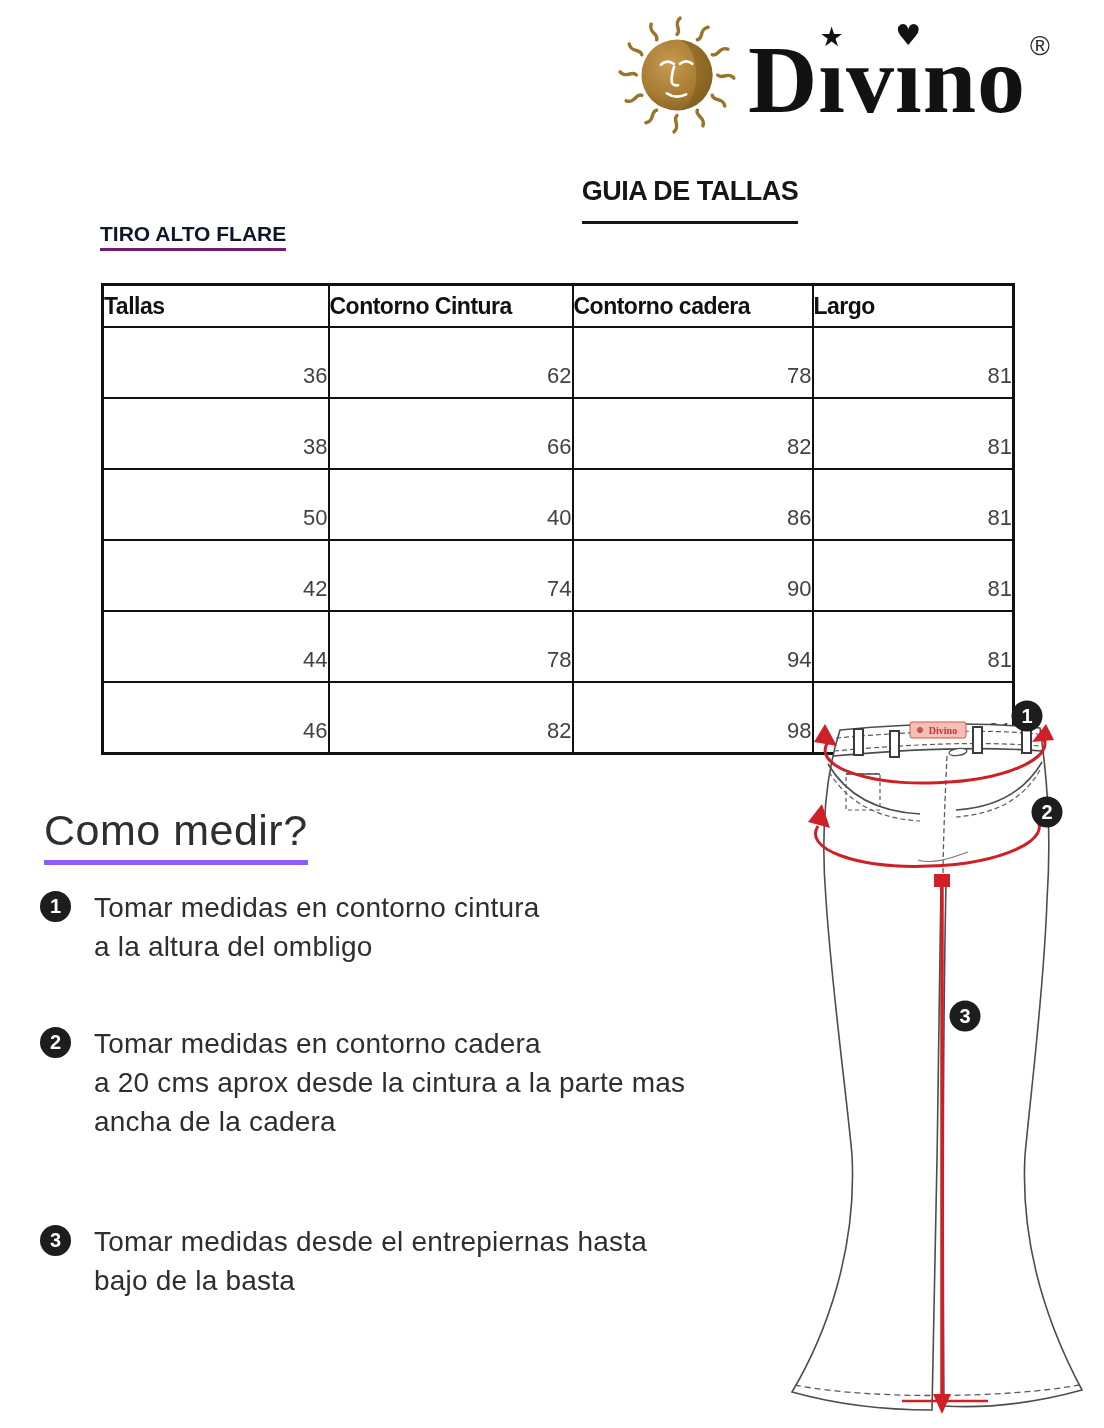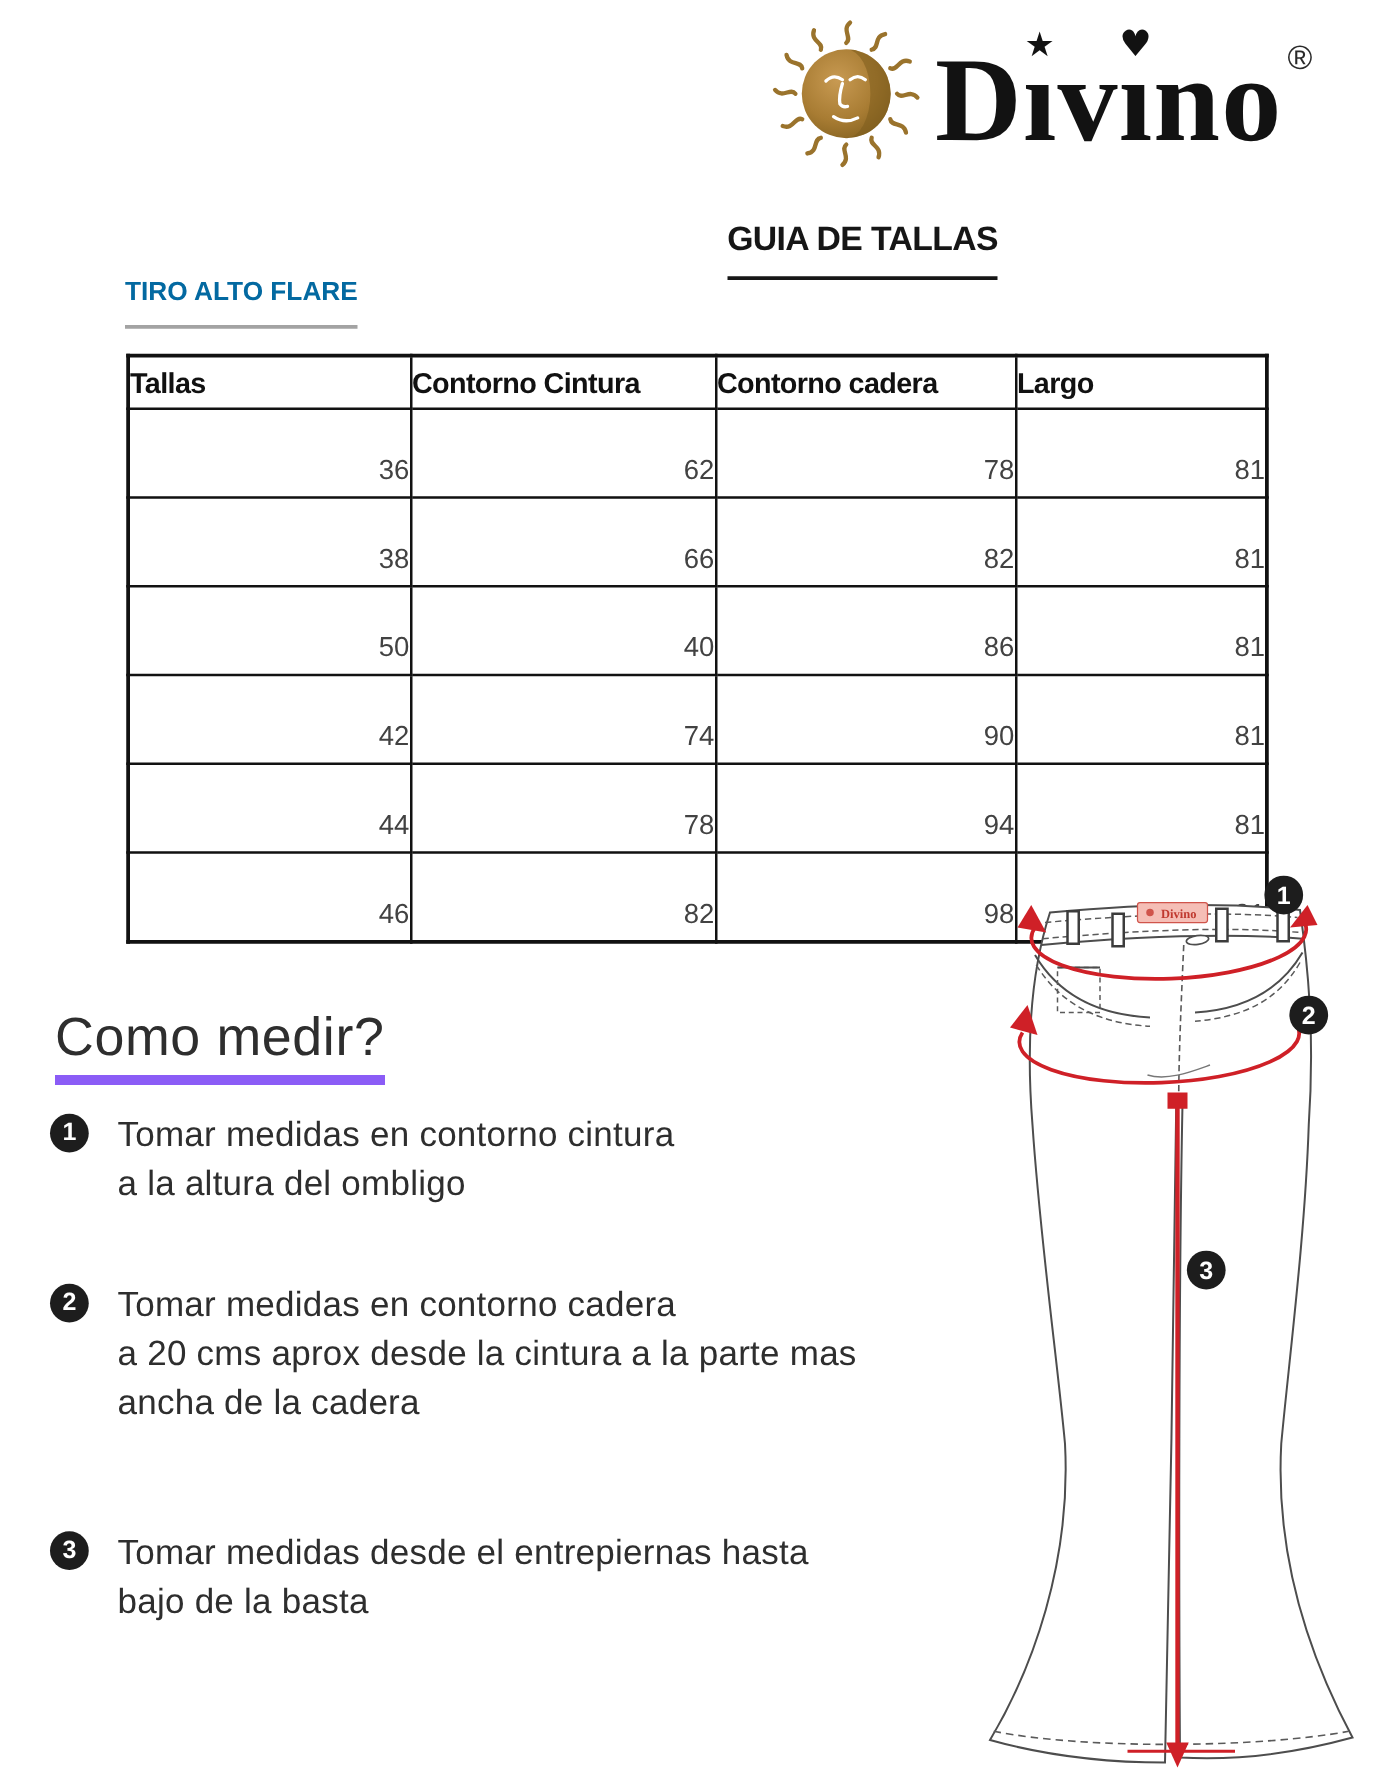--- a/index.html
+++ b/index.html
@@ -32,21 +32,21 @@
   .guide-title{
     position:absolute;left:500px;top:176px;width:380px;text-align:center;
   }
   .guide-title span{
     display:inline-block;font-size:27px;font-weight:bold;letter-spacing:-0.5px;
     color:#161616;border-bottom:3px solid #161616;padding-bottom:14px;
   }
   .product-title{position:absolute;left:100px;top:222px;}
   .product-title span{
     display:inline-block;font-size:21px;font-weight:bold;letter-spacing:0px;
-    color:#0369a1;border-bottom:3px solid #a3a3a3;padding-bottom:14px;
+    color:#0f172a;border-bottom:3px solid #701a75;padding-bottom:2px;
   }
   
   table.sizes{
     position:absolute;left:101px;top:283px;width:911px;
     border-collapse:collapse;table-layout:fixed;
     background:#fff;
   }
   table.sizes,table.sizes th,table.sizes td{border:2px solid #111;}
   table.sizes{border:3px solid #111;}
   table.sizes th{
@@ -54,21 +54,21 @@
     text-align:left;vertical-align:middle;letter-spacing:-0.5px;padding:0;
   }
   table.sizes td{
     height:61px;font-size:22px;color:#424242;
     text-align:right;vertical-align:bottom;padding:0 0 8px 0;
   }
   
   .como{position:absolute;left:44px;top:806px;}
   .como span{
     display:inline-block;font-size:43px;font-weight:400;color:#2e2e2e;
-    border-bottom:8px solid #8b5cf6;padding-bottom:5px;letter-spacing:0.5px;
+    border-bottom:5px solid #8b5cf6;padding-bottom:5px;letter-spacing:0.5px;
   }
   .step{position:absolute;left:40px;display:flex;align-items:flex-start;}
   .step .num{
     flex:0 0 auto;width:31px;height:31px;border-radius:50%;
     background:#1d1d1d;color:#fff;font-size:20px;font-weight:bold;
     display:flex;align-items:center;justify-content:center;margin-top:3px;
   }
   .step .txt{
     margin-left:23px;font-size:28px;line-height:39px;color:#2e2e2e;
     white-space:pre-line;letter-spacing:0.2px;

